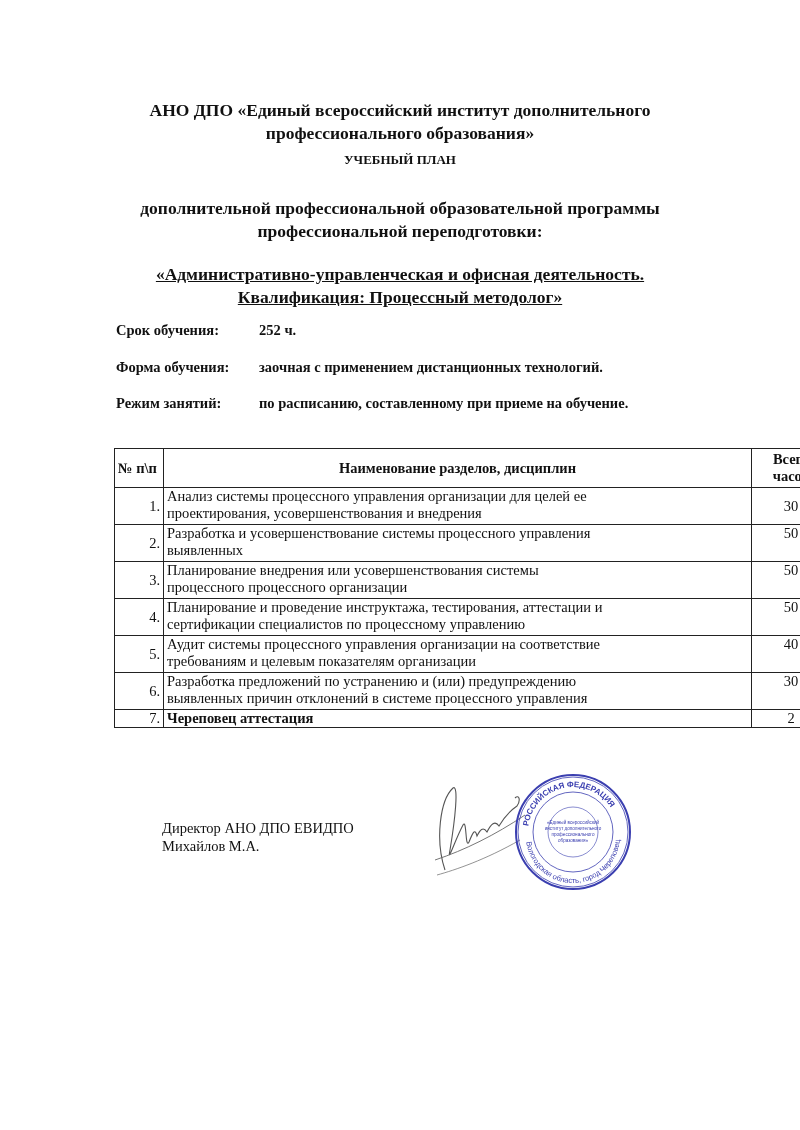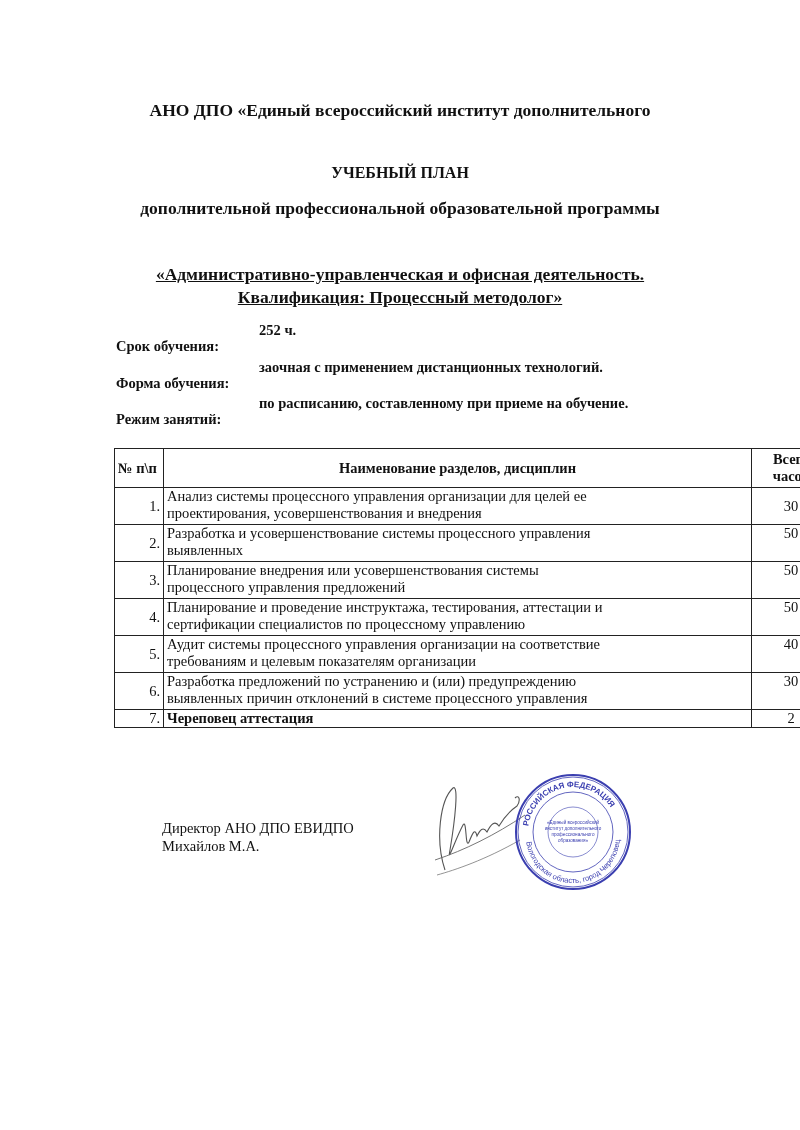--- a/index.html
+++ b/index.html
@@ -1,24 +1,24 @@
 <!DOCTYPE html>
 <html><head>
 <meta charset="utf-8">
 <style>
   html, body { margin: 0; padding: 0; background: #ffffff; }
   body { width: 800px; height: 1130px; position: relative; overflow: hidden;
          font-family: "Liberation Serif", serif; color: #111; }
   .center { position: absolute; left: 0; width: 800px; text-align: center; font-weight: bold; }
   .org { top: 99px; font-size: 17.5px; line-height: 23px; }
-  .title { top: 164px; font-size: 16px; }
+  .title { top: 152px; font-size: 13px; }
   .subtitle { top: 197px; font-size: 17.5px; line-height: 23px; text-align: center; }
   .program { top: 263px; font-size: 17.5px; line-height: 23px; text-decoration: underline; }
   .info-row { position: absolute; left: 116px; font-size: 14.5px; font-weight: bold; }
-  .info-row .lbl { position: absolute; left: 0; white-space: nowrap; margin-top: 16px; }
+  .info-row .lbl { position: absolute; left: 0; white-space: nowrap; }
   .info-row .val { position: absolute; left: 143px; white-space: nowrap; }
   .r1 { top: 322px; } .r2 { top: 359px; } .r3 { top: 395px; }
   table.plan { position: absolute; left: 114px; top: 448px; width: 717px;
                border-collapse: collapse; font-size: 14.5px; line-height: 17px; }
   table.plan td, table.plan th { border: 1.5px solid #222; padding: 0 3px; vertical-align: top; }
   table.plan th { font-weight: bold; vertical-align: middle; height: 38px; }
   .c-num { width: 42px; text-align: right; vertical-align: middle !important; }
   .c-hrs { width: 72px; text-align: center; }
   th.c-num { text-align: left; padding: 0 1px; }
   tr.two td { height: 36px; }
@@ -26,24 +26,26 @@
   .bold { font-weight: bold; }
   .signer { position: absolute; left: 162px; top: 819px; font-size: 14.5px; line-height: 18px; }
   .sig { position: absolute; left: 425px; top: 780px; }
   .stamp { position: absolute; left: 512px; top: 772px; }
 </style>
 </head>
 <body>
 
 <div class="center org">
   <div>АНО ДПО «Единый всероссийский институт дополнительного</div>
+  <div>профессионального образования»</div>
 </div>
 <div class="center title">УЧЕБНЫЙ ПЛАН</div>
 <div class="center subtitle">
   <div>дополнительной профессиональной образовательной программы</div>
+  <div>профессиональной переподготовки:</div>
 </div>
 <div class="center program">
   <div>«Административно-управленческая и офисная деятельность.</div>
   <div>Квалификация: Процессный методолог»</div>
 </div>
 
 <div class="info-row r1">
   <span class="lbl">Срок обучения:</span>
   <span class="val">252 ч.</span>
 </div>
@@ -79,21 +81,21 @@
     <td>
           <div>Разработка и усовершенствование системы процессного управления</div>
           <div>выявленных</div>
         </td>
     <td class="c-hrs">50</td>
   </tr>
   <tr class="two">
     <td class="c-num">3.</td>
     <td>
           <div>Планирование внедрения или усовершенствования системы</div>
-          <div>процессного управления предложений</div>
+          <div>процессного процессного организации</div>
         </td>
     <td class="c-hrs">50</td>
   </tr>
   <tr class="two">
     <td class="c-num">4.</td>
     <td>
           <div>Планирование и проведение инструктажа, тестирования, аттестации и</div>
           <div>сертификации специалистов по процессному управлению</div>
         </td>
     <td class="c-hrs">50</td>

